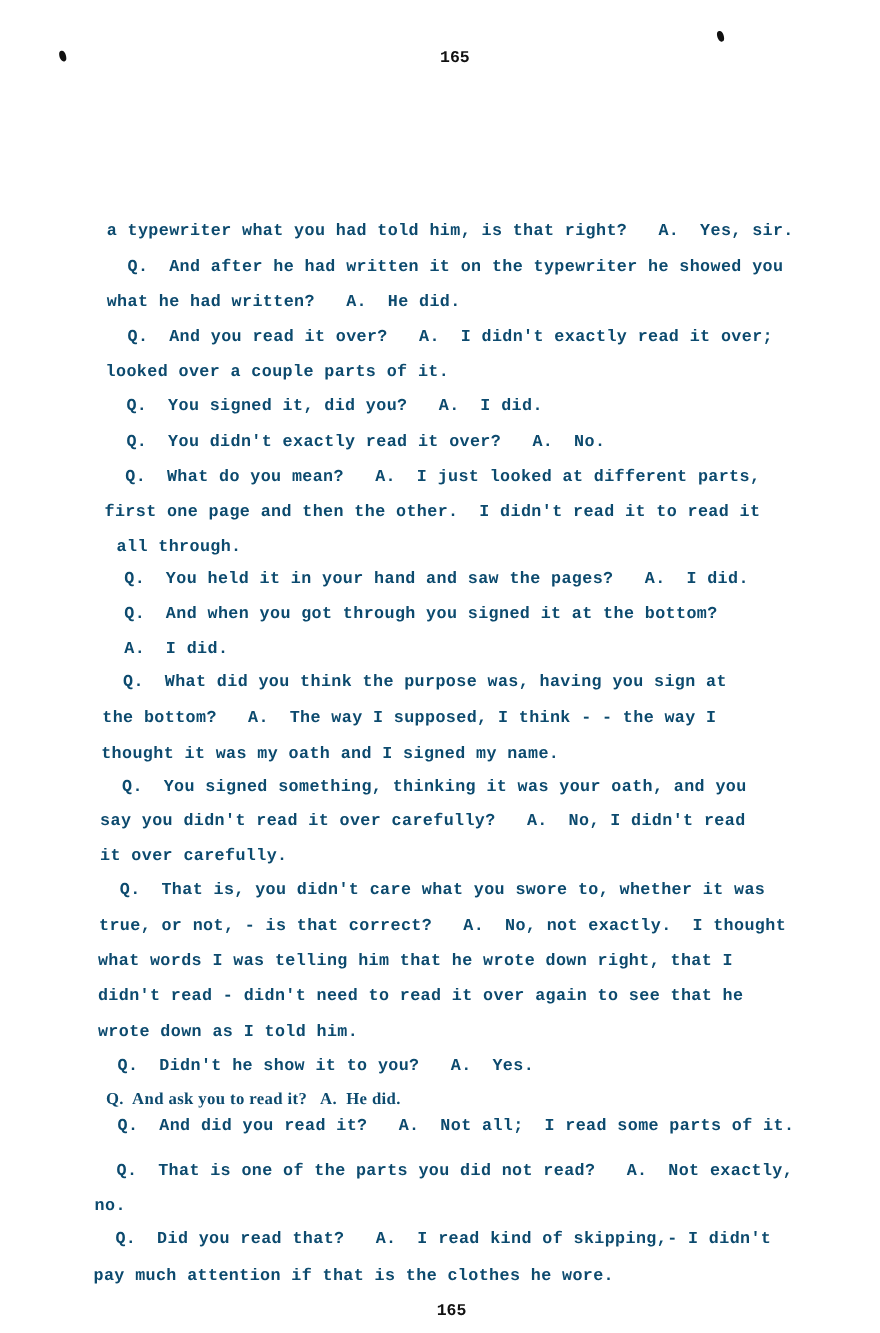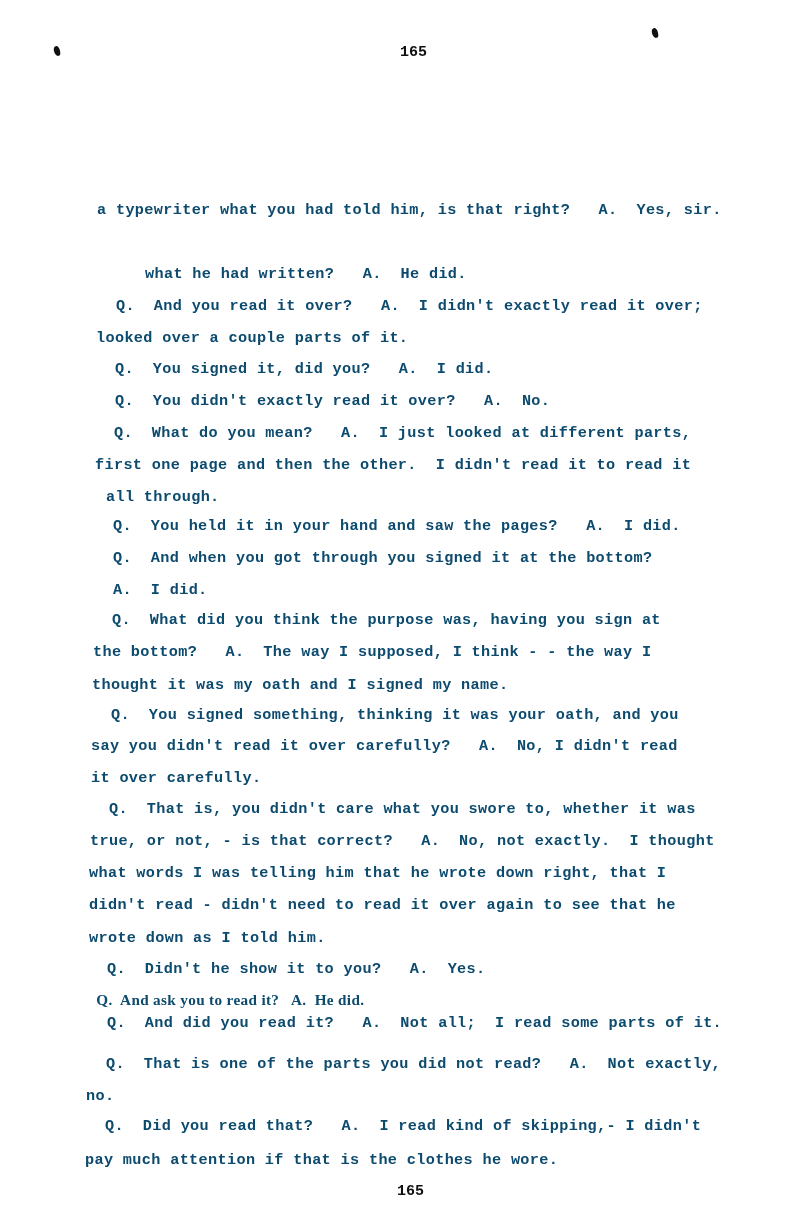--- a/index.html
+++ b/index.html
@@ -33,21 +33,22 @@
 </head>
 <body>
 
 <div class="page">
   <span class="mark" style="left:54px; top:46px;"></span>
   <span class="mark" style="left:652px; top:28px;"></span>
 
   <div class="pagenum" style="left:400px; top:44px;">165</div>
 
   <div class="line" style="left:97px; top:201px;">a typewriter what you had told him, is that right?   A.  Yes, sir.</div>
-  <div class="line" style="left:97px; top:265px;margin-left:48px;">what he had written?   A.  He did.</div>
+  <div class="line" style="left:97px; top:233px;">  Q.  And after he had written it on the typewriter he showed you</div>
+  <div class="line" style="left:97px; top:265px;">what he had written?   A.  He did.</div>
   <div class="line" style="left:96px; top:329px;">looked over a couple parts of it.</div>
   <div class="line" style="left:97px; top:297px;">  Q.  And you read it over?   A.  I didn't exactly read it over;</div>
   <div class="line" style="left:96px; top:360px;">  Q.  You signed it, did you?   A.  I did.</div>
   <div class="line" style="left:96px; top:392px;">  Q.  You didn't exactly read it over?   A.  No.</div>
   <div class="line" style="left:95px; top:424px;">  Q.  What do you mean?   A.  I just looked at different parts,</div>
   <div class="line" style="left:95px; top:456px;">first one page and then the other.  I didn't read it to read it</div>
   <div class="line" style="left:106px; top:488px;">all through.</div>
   <div class="line" style="left:94px; top:517px;">  Q.  You held it in your hand and saw the pages?   A.  I did.</div>
   <div class="line" style="left:94px; top:549px;">  Q.  And when you got through you signed it at the bottom?</div>
   <div class="line" style="left:94px; top:581px;">  A.  I did.</div>

